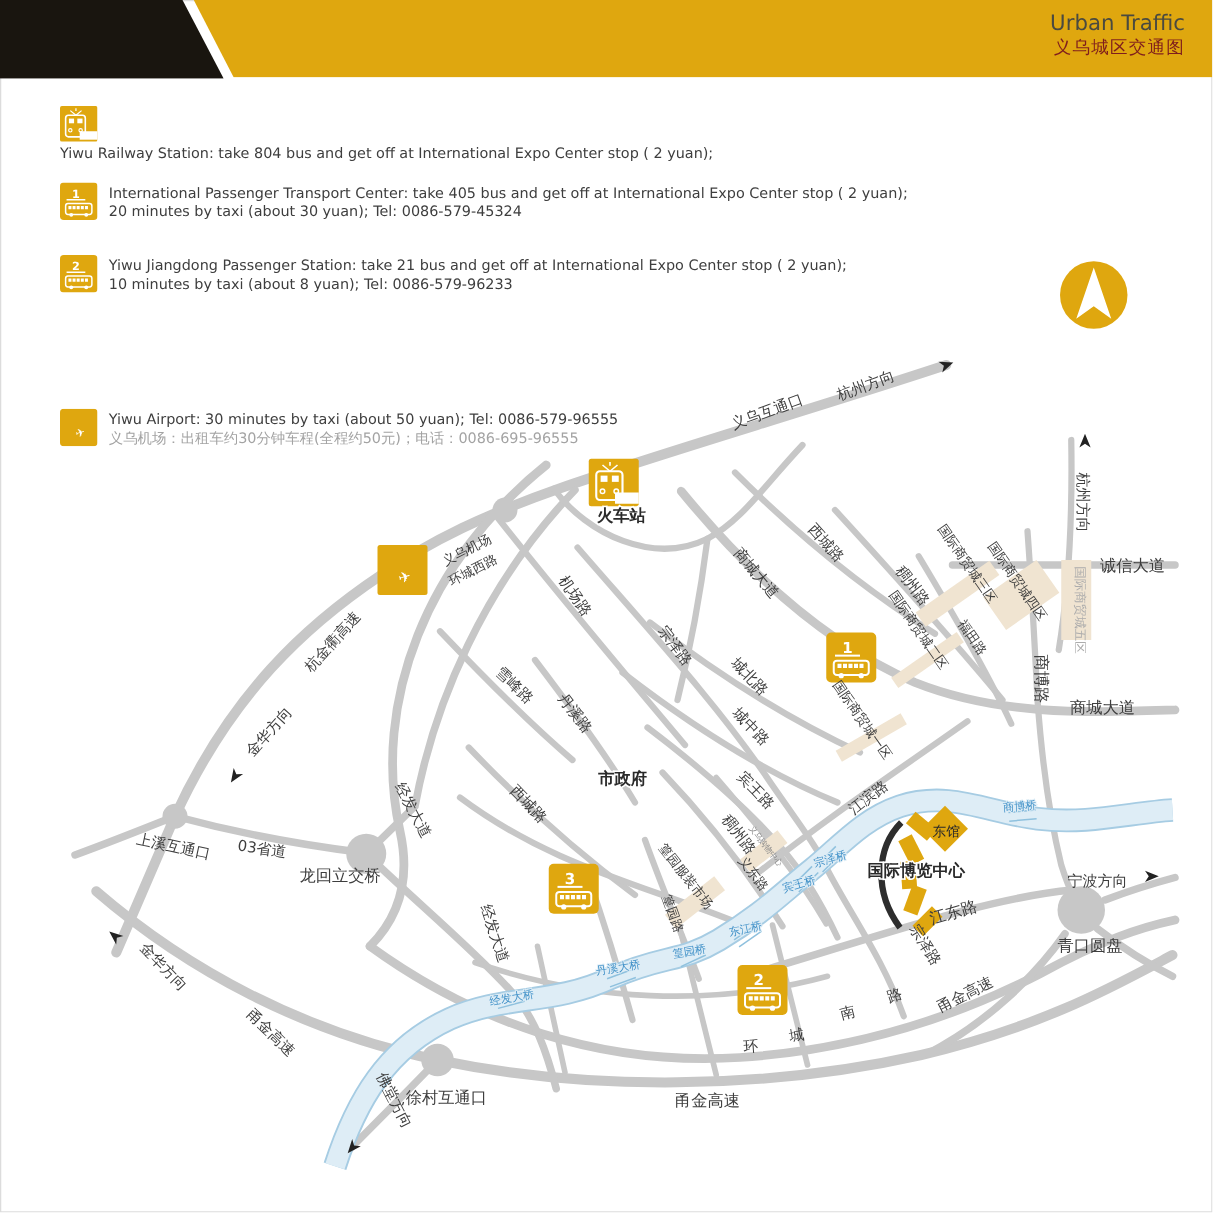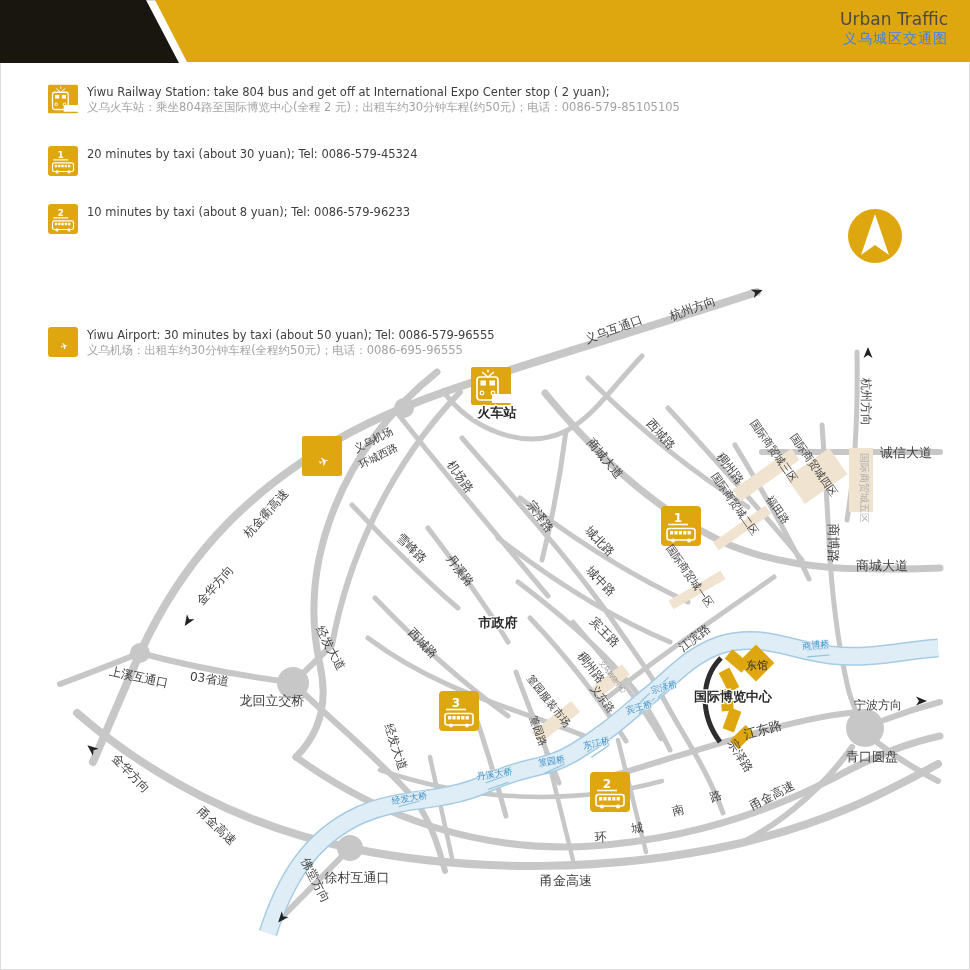--- a/index.html
+++ b/index.html
@@ -6,21 +6,21 @@
   .page{position:relative;width:970px;height:970px;background:#fff;overflow:hidden;
         font-family:"DejaVu Sans","Liberation Sans",sans-serif;outline:1px solid #DCDCDC;outline-offset:-1px;}
   
   .header{position:absolute;left:0;top:0;width:970px;height:48px;}
   .header-yellow{position:absolute;left:0;top:0;width:970px;height:62px;background:#DFA70F;
         clip-path:polygon(155px 0,970px 0,970px 62px,187px 62px);}
   .header-black{position:absolute;left:0;top:0;width:970px;height:63px;background:#19150F;
         clip-path:polygon(0 0,146px 0,179px 63px,0 63px);}
   .header-text{position:absolute;right:22px;top:9px;text-align:right;line-height:1.25;}
   .header-en{color:#4A4A40;font-size:17px;}
-  .header-cn{color:#3b82f6;font-size:14px;letter-spacing:1px;}
+  .header-cn{color:#7f1d1d;font-size:14px;letter-spacing:1px;}
   
   .info{position:absolute;left:48px;display:flex;}
   .info .icon{width:30px;height:30px;margin-right:9px;flex:none;}
   .info .txt{padding-top:1px;}
   .en{color:#3E3E3E;font-size:11.5px;line-height:14.6px;white-space:nowrap;}
   .cn{color:#A3A3A3;font-size:11.5px;line-height:15px;white-space:nowrap;}
   
   svg text{text-anchor:middle;fill:#3E3E3E;font-size:12px;font-family:"DejaVu Sans","Liberation Sans",sans-serif;}
   svg text.sm{font-size:10.5px;}
   svg text.tiny{font-size:6.5px;fill:#8A8A8A;}
@@ -40,50 +40,51 @@
 
   <div class="header">
     <div class="header-yellow"></div>
     <div class="header-black"></div>
     <div class="header-text">
       <div class="header-en">Urban Traffic</div>
       <div class="header-cn">义乌城区交通图</div>
     </div>
   </div>
 
-  <div class="info" style="top:84px;">
+  <div class="info" style="top:84px;flex-direction:column;">
     <svg class="icon" viewBox="0 0 40 38">
         <use href="#train-glyph"></use>
       </svg>
     <div class="txt">
       <div class="en">Yiwu Railway Station: take 804 bus and get off at International Expo Center stop ( 2 yuan);</div>
-      <div class="cn">义乌火车站：乘坐804路至国际博览中心(全程 2 元)；出租车约30分钟车程(约50元)；电话：0086-579-85105105</div>
     </div>
   </div>
 
   <div class="info" style="top:146px;">
     <svg class="icon" viewBox="0 0 40 40">
       <rect width="40" height="40" rx="4" class="ylw"></rect>
       <text x="17" y="16" fill="#fff" font-size="15" font-weight="bold" style="fill:#fff;stroke:none;">1</text>
       <line x1="7" y1="18.5" x2="27" y2="18.5" stroke="#fff" stroke-width="1.6"></line>
       <use href="#bus-glyph" transform="translate(20,29)"></use>
     </svg>
     <div class="txt">
+      <div class="en">International Passenger Transport Center: take 405 bus and get off at International Expo Center stop ( 2 yuan);</div>
       <div class="en">20 minutes by taxi (about 30 yuan); Tel: 0086-579-45324</div>
     </div>
   </div>
 
   <div class="info" style="top:204px;">
     <svg class="icon" viewBox="0 0 40 40">
       <rect width="40" height="40" rx="4" class="ylw"></rect>
       <text x="17" y="16" font-size="15" font-weight="bold" style="fill:#fff;stroke:none;">2</text>
       <line x1="7" y1="18.5" x2="27" y2="18.5" stroke="#fff" stroke-width="1.6"></line>
       <use href="#bus-glyph" transform="translate(20,29)"></use>
     </svg>
     <div class="txt">
+      <div class="en">Yiwu Jiangdong Passenger Station: take 21 bus and get off at International Expo Center stop ( 2 yuan);</div>
       <div class="en">10 minutes by taxi (about 8 yuan); Tel: 0086-579-96233</div>
     </div>
   </div>
 
   <div class="info" style="top:327px;">
     <svg class="icon" viewBox="0 0 40 40">
       <rect width="40" height="40" rx="4" class="ylw"></rect>
       <text x="20" y="30" font-size="28" style="fill:#fff;stroke:none;" transform="rotate(-16 20 20)">✈</text>
     </svg>
     <div class="txt">

